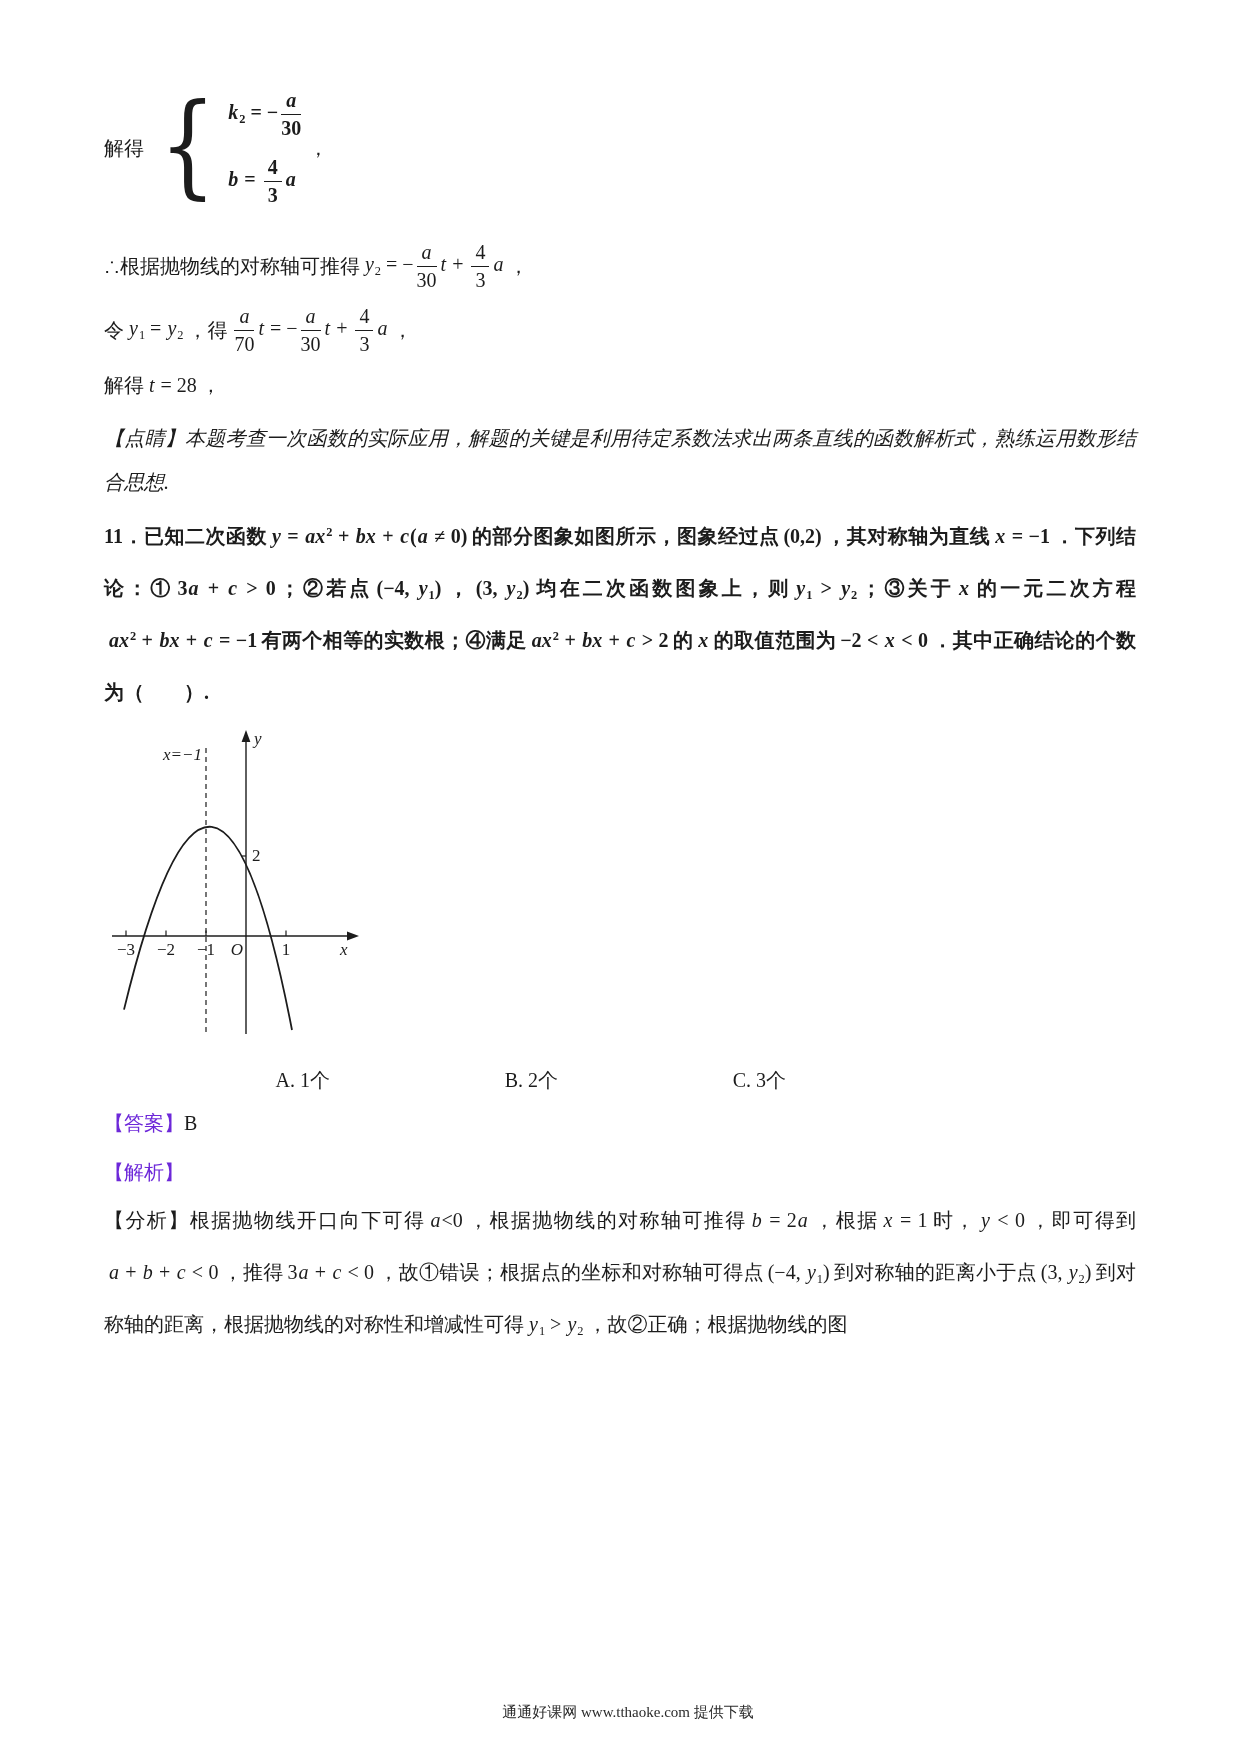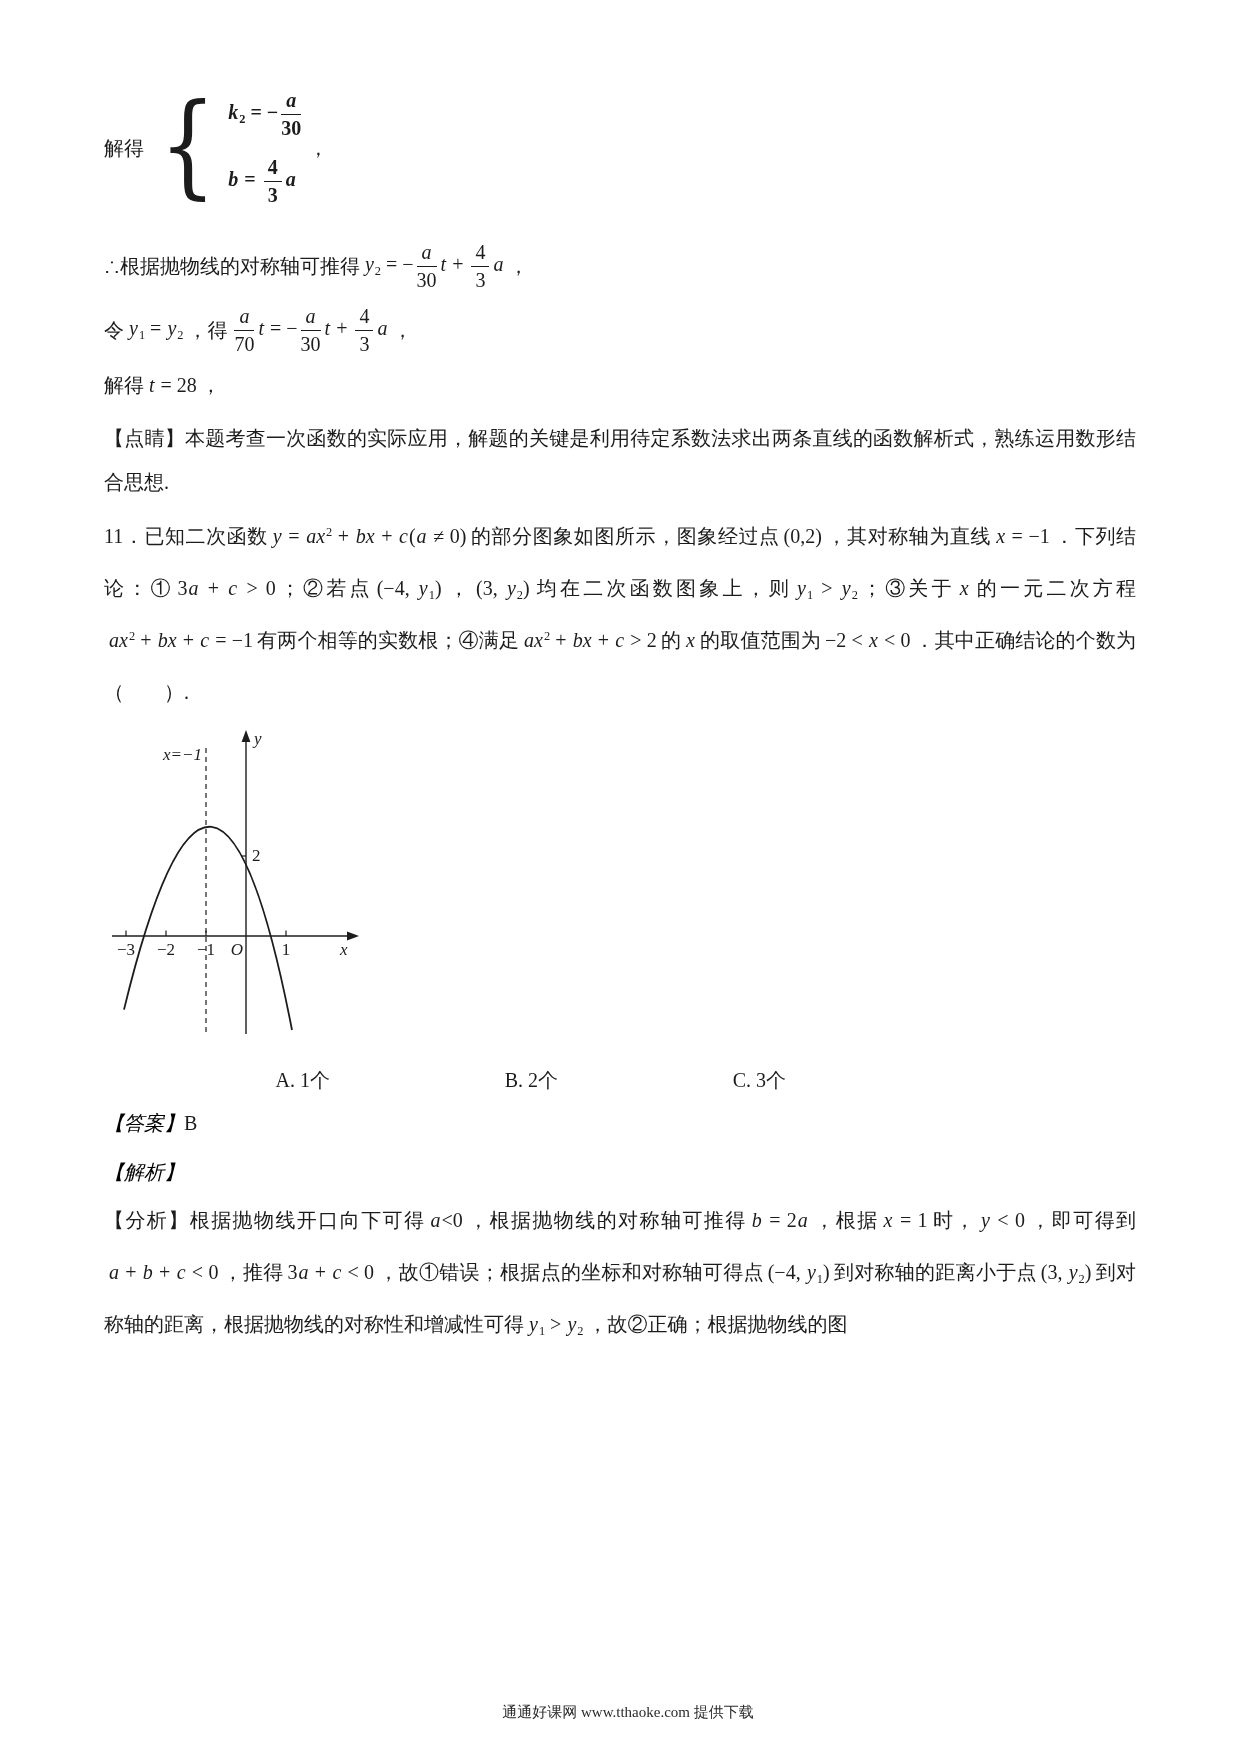--- a/index.html
+++ b/index.html
@@ -26,29 +26,29 @@
   .seg-m { margin:0 4px; white-space:nowrap; }
   .seg-t { }
 
   .sys-line { display:flex; align-items:center; min-height:140px; }
   .brace { font-size:112px; line-height:1; font-weight:400; margin:0 4px 6px 8px;
            transform:scaleX(0.8); font-family:"DejaVu Serif",serif; }
   .sys-col { display:flex; flex-direction:column; gap:16px;font-weight:bold; }
   .sys-comma { align-self:center; margin-left:4px; }
 
   .para { text-align:justify; }
-  .lh-n { line-height:2.2; }
+  .lh-n { line-height:2.2;font-style:italic; }
   .lh-w { line-height:2.6; }
 
-  .mt4{margin-top:4px;} .mt6{margin-top:6px;} .mt8{margin-top:8px;}
+  .mt4{margin-top:4px;} .mt6{margin-top:6px;font-weight:bold;} .mt8{margin-top:8px;}
   .mt10{margin-top:10px;} .mt16{margin-top:16px;} .mt18{margin-top:18px;}
   .mt20{margin-top:20px;} .mt22{margin-top:22px;}
   .h60{min-height:60px;} .h30{min-height:30px;}
 
-  .blue { color:#000000;font-style:italic; }
+  .blue { color:#6d28d9; }
 
   .graph-wrap { margin:8px 0 0 2px; }
   .axis { stroke:#1c1c1c; stroke-width:1.4; }
   .tick { stroke:#1c1c1c; stroke-width:1.2; }
   .dash { stroke:#1c1c1c; stroke-width:1.2; stroke-dasharray:5 4; }
   .curve { stroke:#1c1c1c; stroke-width:1.8; fill:none; }
   .glab { font-family:"Liberation Serif","DejaVu Serif",serif; font-size:17px; fill:#1c1c1c; }
   .git { font-style:italic; }
 
   .options { display:grid; grid-template-columns:226px 228px 228px 1fr; margin-top:24px;text-align:right; }

